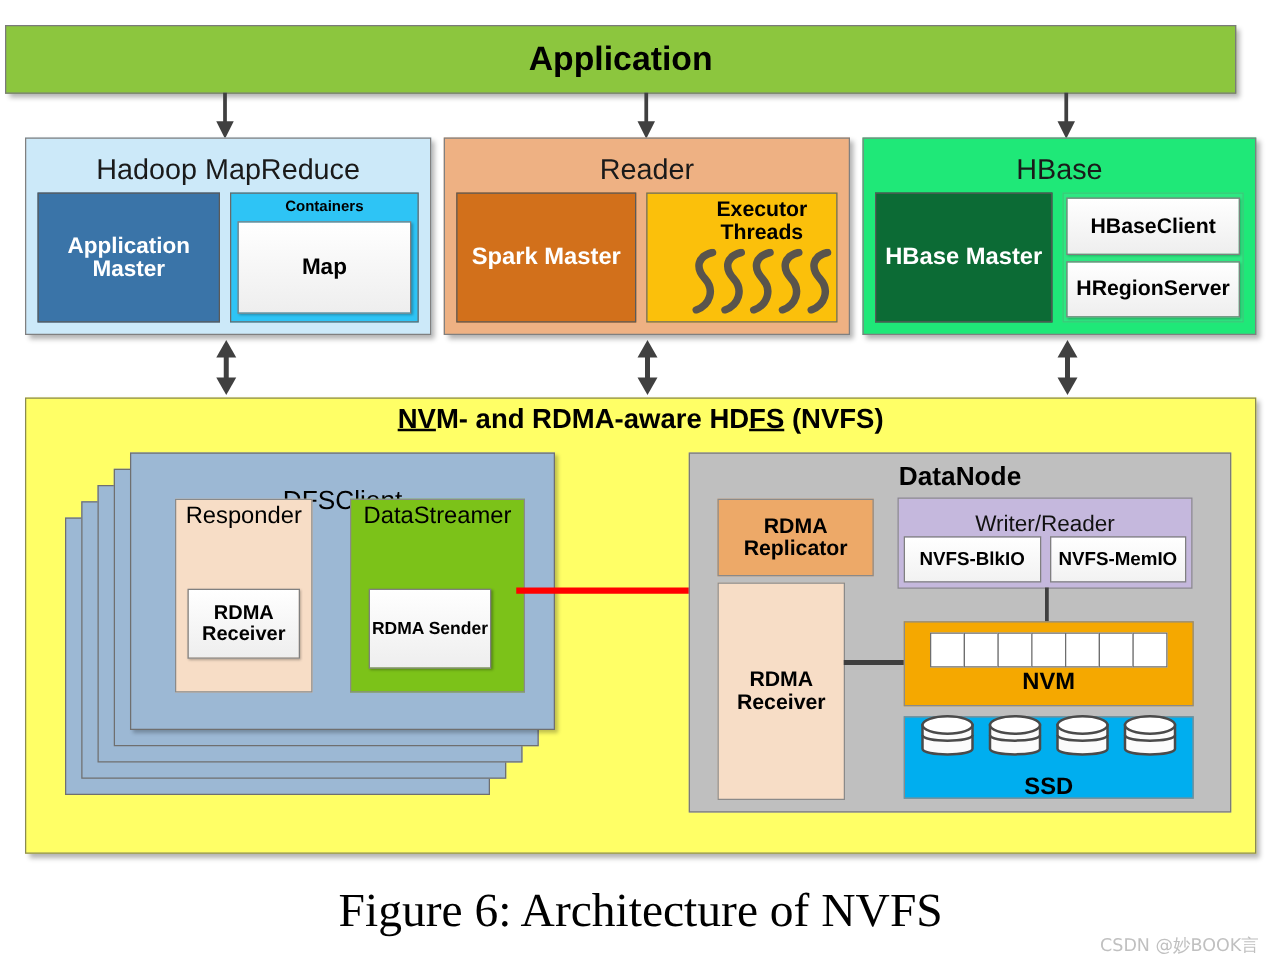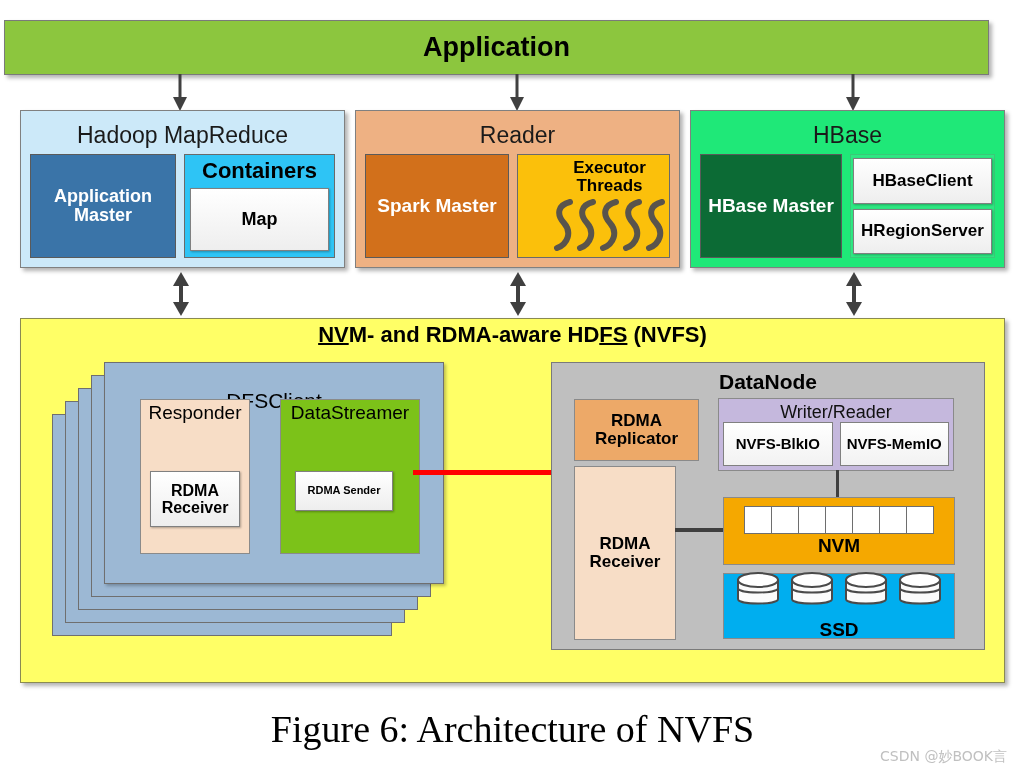--- a/index.html
+++ b/index.html
@@ -71,21 +71,21 @@
   
   #application-master {
     background: #3a74a8; color: #ffffff; font-weight: bold; font-size: 18px;
     width: 146px; border: 1px solid #5a5a5a;
   }
   #containers-box {
     background: #2ec4f5; flex: 1; flex-direction: column;
     justify-content: flex-start; padding: 4px 5px 6px 5px; gap: 5px;
     border: 1px solid #6a6a6a;
   }
-  #containers-box .sub-title { font-size: 22px; font-weight: bold; color: #000; }
+  #containers-box .sub-title { font-size: 12px; font-weight: bold; color: #000; }
   .containers-row { display: flex; gap: 7px; width: 100%; flex: 1; }
   .white-chip {
     background: linear-gradient(#ffffff, #eeeeee);
     border: 1px solid #808080;
     flex: 1;
     display: flex; align-items: center; justify-content: center;
     font-size: 18px; font-weight: bold; color: #000;
     box-shadow: 1px 1px 2px rgba(0,0,0,0.28);
   }
 
@@ -157,23 +157,23 @@
     padding-top: 3px; border: 1px solid #8a8a8a;
   }
   .inner-label { font-size: 19px; color: #000; }
   #rdma-receiver-client {
     left: 150px; top: 471px; width: 90px; height: 56px;
     background: linear-gradient(#ffffff, #eeeeee); border: 1px solid #808080;
     font-size: 16px; font-weight: bold; flex-direction: column;
     box-shadow: 1px 1px 2px rgba(0,0,0,0.3);
   }
   #rdma-sender {
-    left: 295px; top: 471px; width: 98px; height: 40px;
+    left: 295px; top: 471px; width: 98px; height: 64px;
     background: linear-gradient(#ffffff, #eeeeee); border: 1px solid #808080;
-    font-size: 11px; font-weight: bold; flex-direction: column;
+    font-size: 14px; font-weight: bold; flex-direction: column;
     box-shadow: 1px 1px 2px rgba(0,0,0,0.3);
   }
 
   
   #client-datanode-link {
     position: absolute; left: 413px; top: 470px; width: 140px; height: 5px;
     background: #ff0000;
   }
 
   
@@ -191,21 +191,21 @@
     flex-direction: column; border: 1px solid #8a8a8a;
   }
   #rdma-receiver-datanode {
     left: 574px; top: 466px; width: 102px; height: 174px;
     background: #f7ddc6; font-size: 17px; font-weight: bold; color: #000;
     flex-direction: column; border: 1px solid #8a8a8a;
   }
   #writer-reader-box {
     left: 718px; top: 398px; width: 236px; height: 73px;
     background: #c5b8dd; flex-direction: column; justify-content: flex-start;
-    padding: 4px 4px 4px 4px; border: 1px solid #8a8a8a;
+    padding: 11px 4px 4px 4px; border: 1px solid #8a8a8a;
   }
   #writer-reader-box .sub-title { font-size: 18px; color: #111; }
   .wr-row { display: flex; gap: 7px; width: 100%; flex: 1; }
   .wr-chip {
     background: linear-gradient(#ffffff, #f2f2f2); border: 1px solid #808080;
     flex: 1; display: flex; flex-direction: column;
     align-items: center; justify-content: center;
     font-size: 15px; font-weight: bold; color: #000; line-height: 1.05;
   }
   #nvm-box {

